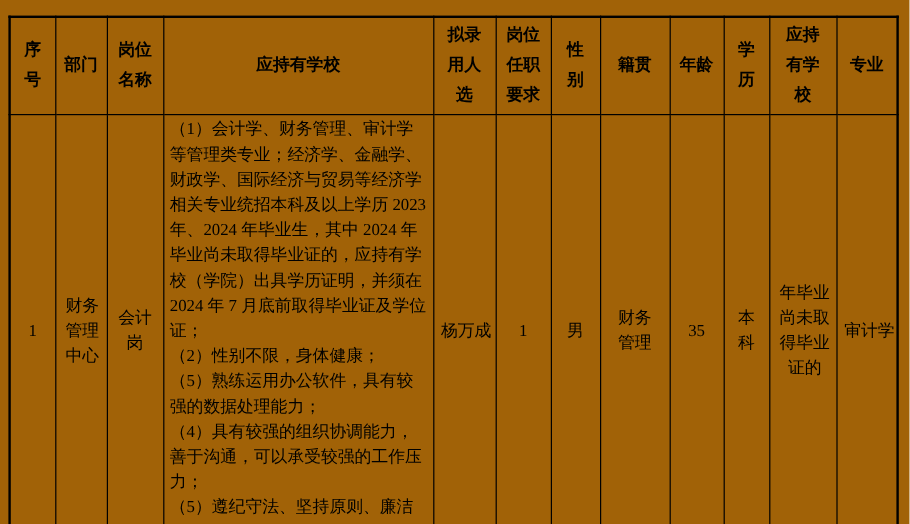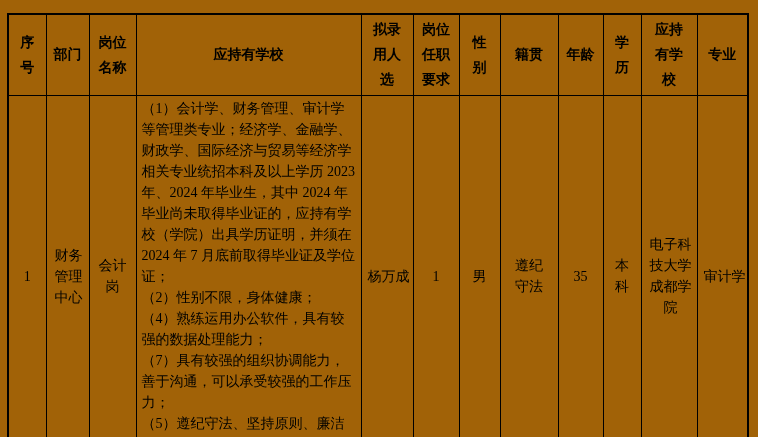--- a/index.html
+++ b/index.html
@@ -89,28 +89,28 @@
       </tr>
     </thead>
     <tbody>
       <tr>
         <td><span>1</span></td>
         <td><span class="cw2">财务管理中心</span></td>
         <td><span class="cw2">会计岗</span></td>
         <td class="req-cell">
           <p>（1）会计学、财务管理、审计学等管理类专业；经济学、金融学、财政学、国际经济与贸易等经济学相关专业统招本科及以上学历 2023 年、2024 年毕业生，其中 2024 年毕业尚未取得毕业证的，应持有学校（学院）出具学历证明，并须在 2024 年 7 月底前取得毕业证及学位证；</p>
           <p>（2）性别不限，身体健康；</p>
-          <p>（4）熟练运用办公软件，具有较强的数据处理能力；</p>
-          <p>（7）具有较强的组织协调能力，善于沟通，可以承受较强的工作压力；</p>
+          <p>（5）熟练运用办公软件，具有较强的数据处理能力；</p>
+          <p>（4）具有较强的组织协调能力，善于沟通，可以承受较强的工作压力；</p>
           <p>（5）遵纪守法、坚持原则、廉洁奉公，有较强的责任感。</p>
         </td>
         <td class="nowrap"><span>杨万成</span></td>
         <td><span>1</span></td>
         <td><span>男</span></td>
-        <td><span class="cw2">遵纪守法</span></td>
+        <td><span class="cw2">财务管理</span></td>
         <td><span>35</span></td>
         <td><span class="cw1">本科</span></td>
-        <td><span class="cw3">电子科技大学成都学院</span></td>
+        <td><span class="cw3">年毕业尚未取得毕业证的</span></td>
         <td class="nowrap"><span>审计学</span></td>
       </tr>
     </tbody>
   </table>
 </div>
 
 </body></html>

